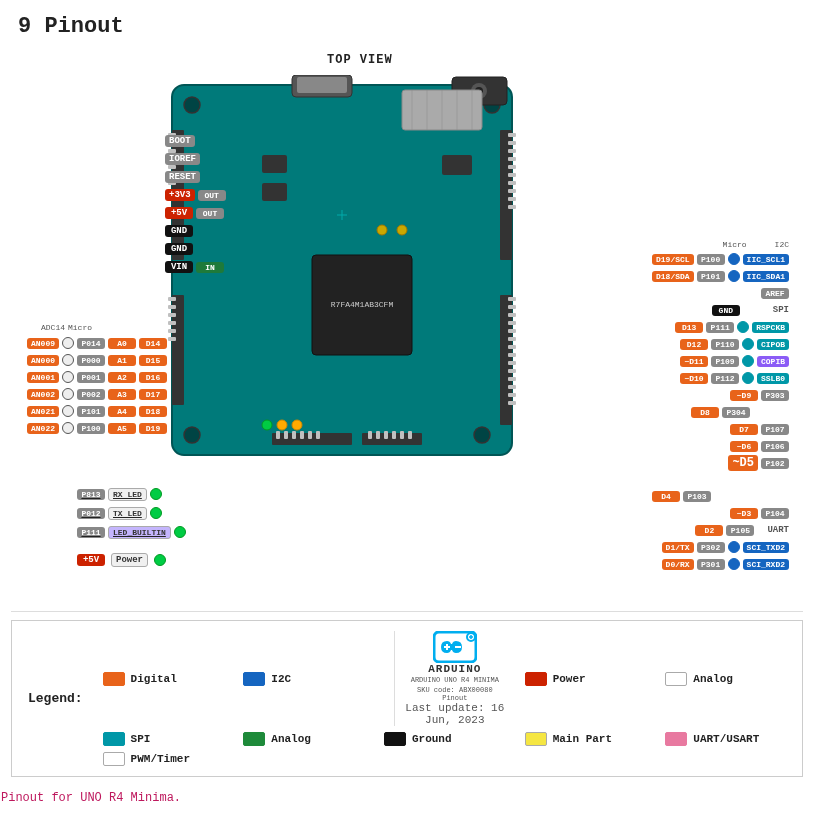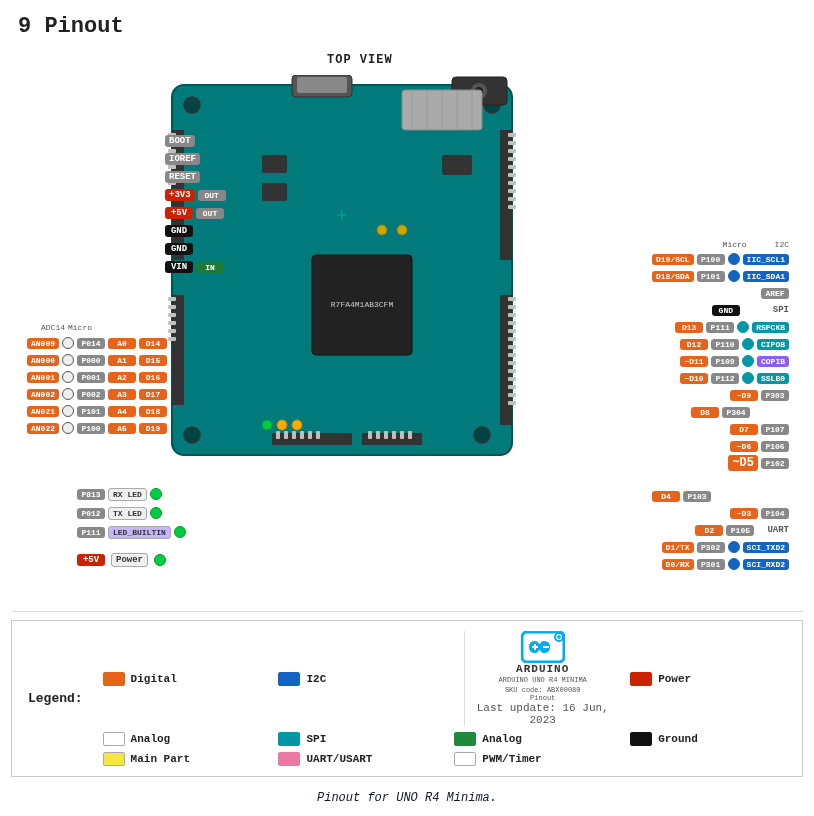--- a/index.html
+++ b/index.html
@@ -88,44 +88,42 @@
       gap: 0;
     }
     .legend-title {
       font-weight: bold;
       font-size: 13px;
       margin-right: 20px;
       flex-shrink: 0;
     }
     .legend-items {
       display: grid;
-      grid-template-columns: repeat(4, 1fr);
+      grid-template-columns: repeat(5, 1fr);
       gap: 6px 20px;
       flex: 1;
     }
     .legend-item {
       display: flex;
       align-items: center;
       gap: 6px;
       font-size: 11px;
     }
     .legend-color {
       width: 22px;
       height: 14px;
       border-radius: 2px;
       border: 1px solid #bbb;
       flex-shrink: 0;
     }
     .legend-label { font-weight: bold; }
     .caption-text {
-      text-align: center;
-      font-style: italic;
       font-size: 12px;
       padding: 6px 0;
-      color: #0f172a;
+      color: #be185d;
     }
     
     .divider {
       border: none;
       border-top: 1px solid #ddd;
       margin: 6px 10px;
     }
     .small-text { font-size: 8px; }
   </style>
 </head>
@@ -442,21 +440,21 @@
       </div>
 
       <div class="pin-row" style="justify-content:flex-end;">
         <span class="pin-badge orange" style="font-size:8px;">D0/RX</span>
         <span class="pin-badge gray" style="font-size:8px;">P301</span>
         <span class="pin-circle blue-c"></span>
         <span class="pin-badge" style="background:#1565c0;font-size:8px;">SCI_RXD2</span>
       </div>
     </div>
 
-    <div style="position:absolute; bottom:65px; left:60px; display:flex; flex-direction:column; gap:3px;">
+    <div style="position:absolute; bottom:65px; left:60px; display:flex; flex-direction:column; gap:3px;text-decoration:underline;">
       <div class="pin-row">
         <span class="pin-badge gray" style="font-size:8px;">P813</span>
         <span class="pin-badge" style="background:#f0f0f0;color:#333;border:1px solid #aaa;font-size:8px;">RX LED</span>
         <span class="pin-circle" style="background:#00cc44;border-color:#009922;"></span>
       </div>
       <div class="pin-row">
         <span class="pin-badge gray" style="font-size:8px;">P012</span>
         <span class="pin-badge" style="background:#f0f0f0;color:#333;border:1px solid #aaa;font-size:8px;">TX LED</span>
         <span class="pin-circle" style="background:#00cc44;border-color:#009922;"></span>
       </div>

